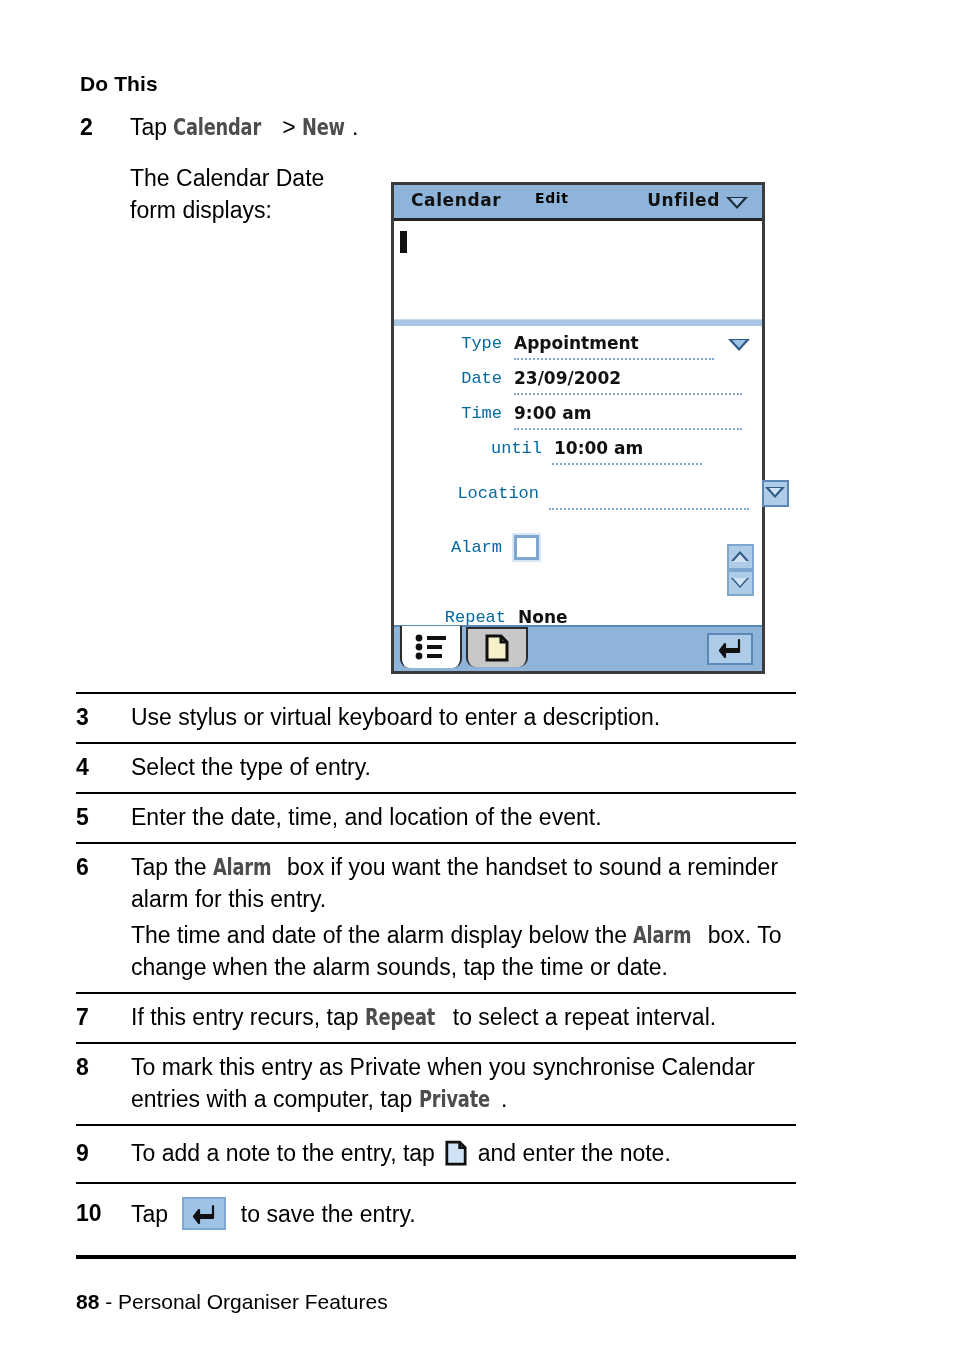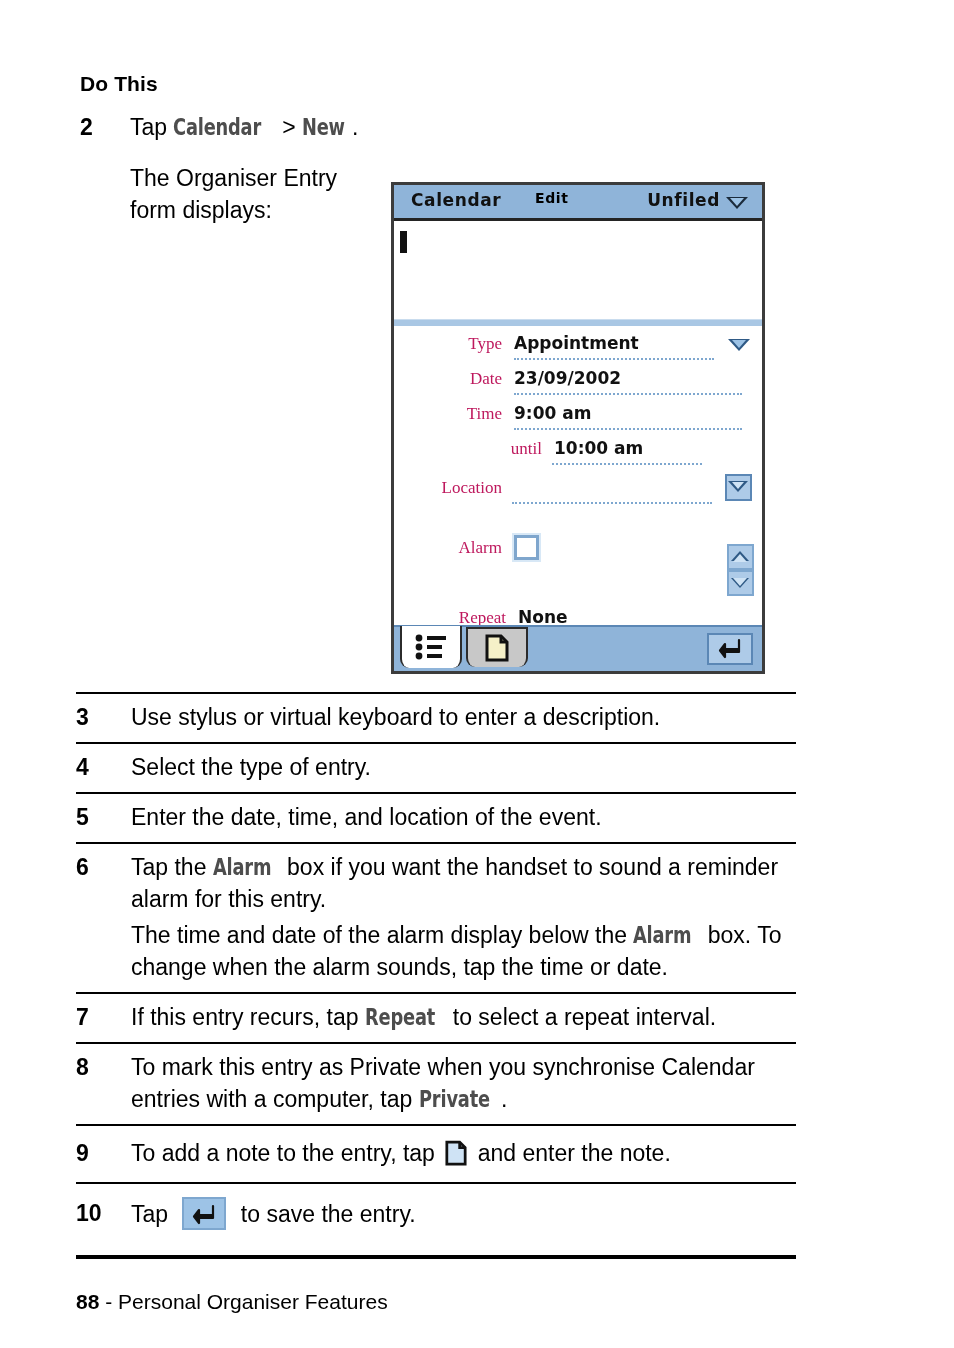--- a/index.html
+++ b/index.html
@@ -164,23 +164,23 @@
     height: 306px;
   }
   .frow {
     position: absolute;
     left: 0;
     width: 100%;
     height: 31px;
   }
   .flabel {
     position: absolute;
-    font-family: Liberation Serif, serif;
+    font-family: Liberation Mono, monospace;
     font-size: 17px;
-    color: #be185d;
+    color: #0369a1;
     text-align: right;
   }
   .fvalue {
     position: absolute;
     font-family: "DejaVu Sans", sans-serif;
     font-size: 17px;
     font-weight: bold;
     color: #111;
   }
   .fdots {
@@ -412,21 +412,21 @@
 <body>
 
 <div class="page">
 
   <div class="do-this">Do This</div>
 
   <div class="step2-num">2</div>
   <div class="step2-text">
     <span>Tap </span><span class="uiterm">Calendar</span><span> &gt; </span><span class="uiterm">New</span><span>.</span>
   </div>
-  <div class="step2-sub">The Organiser Entry form displays:</div>
+  <div class="step2-sub">The Calendar Date form displays:</div>
 
   <div class="device">
 
     <div class="device-titlebar">
       <span class="tb-app">Calendar</span>
       <span class="tb-edit">Edit</span>
       <span class="tb-cat">Unfiled</span>
       <span class="tb-caret"></span>
     </div>
 
@@ -455,21 +455,21 @@
         <span class="fvalue" style="left:120px; top:3px;">9:00 am</span>
         <span class="fdots" style="left:120px; right:20px; top:28px;"></span>
       </div>
 
       <div class="frow" style="top:109px;">
         <span class="flabel" style="left:10px; width:138px; top:4px;">until</span>
         <span class="fvalue" style="left:160px; top:3px;">10:00 am</span>
         <span class="fdots" style="left:158px; right:60px; top:28px;"></span>
       </div>
 
-      <div class="frow" style="top:148px;">
+      <div class="frow" style="top:154px;margin-left:37px;">
         <span class="flabel" style="left:4px; width:104px; top:4px;">Location</span>
         <span class="fvalue" style="left:120px; top:3px;"></span>
         <span class="fdots" style="left:118px; right:50px; top:28px;"></span>
         <span class="loc-btn" style="right:10px; top:0px;">
           <span class="in-caret"></span>
         </span>
       </div>
 
       <div class="frow" style="top:208px;">
         <span class="flabel" style="left:4px; width:104px; top:4px;">Alarm</span>

